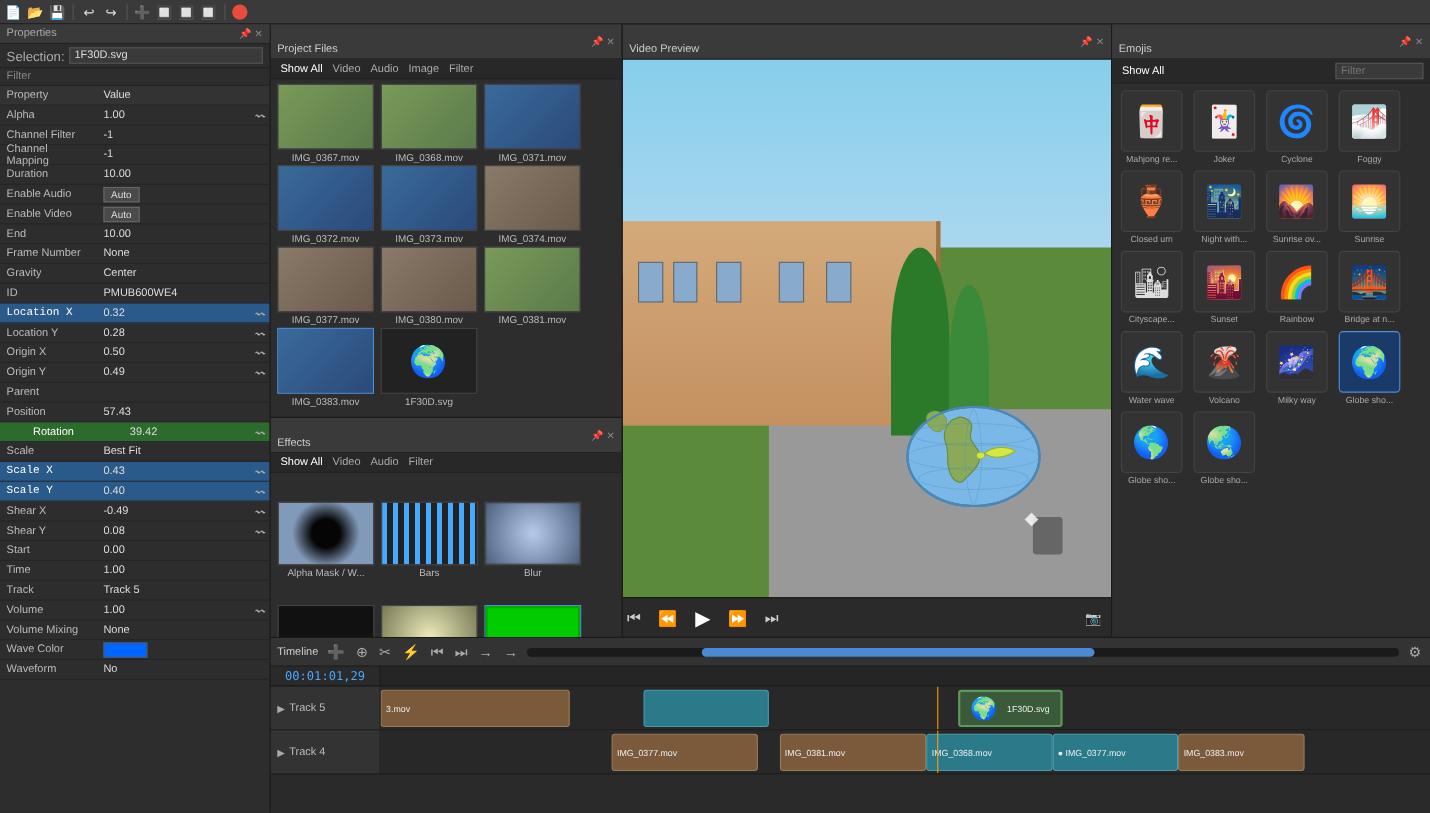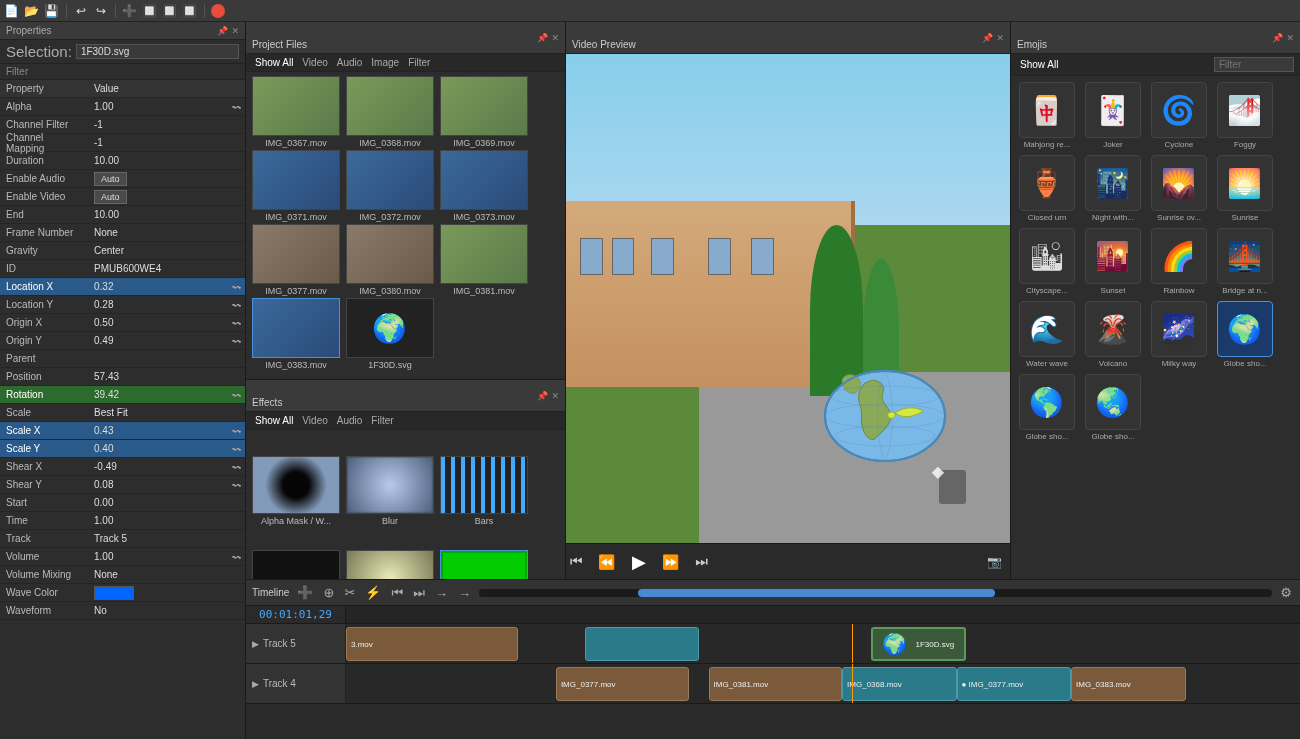--- a/index.html
+++ b/index.html
@@ -14,37 +14,37 @@
     
     .main { display: flex; flex: 1; overflow: hidden; }
 
     
     .properties { width: 246px; background: #2d2d2d; border-right: 1px solid #1a1a1a; display: flex; flex-direction: column; flex-shrink: 0; }
     .panel-header { background: #3a3a3a; padding: 3px 6px; font-size: 10px; color: #aaa; display: flex; align-items: center; justify-content: space-between; border-bottom: 1px solid #222; }
     .panel-header-icons { display: flex; gap: 3px; }
     .ph-icon { font-size: 9px; cursor: pointer; color: #888; }
 
     .selection-row { padding: 3px 6px; display: flex; align-items: center; gap: 4px; border-bottom: 1px solid #222; }
-    .selection-label { font-size: 15px; color: #aaa; white-space: nowrap; }
+    .selection-label { font-size: 12px; color: #aaa; white-space: nowrap; }
     .selection-value { flex: 1; background: #3a3a3a; border: 1px solid #555; padding: 1px 4px; font-size: 10px; color: #ddd; }
 
     .filter-row { padding: 2px 6px; font-size: 10px; color: #888; border-bottom: 1px solid #222; }
 
     .props-table { flex: 1; overflow-y: auto; }
     .props-table::-webkit-scrollbar { width: 6px; }
     .props-table::-webkit-scrollbar-track { background: #2d2d2d; }
     .props-table::-webkit-scrollbar-thumb { background: #555; }
 
     .prop-row { display: flex; align-items: center; height: 18px; border-bottom: 1px solid #252525; }
     .prop-row.header-row { background: #333; }
     .prop-col-name { width: 90px; padding: 0 6px; font-size: 10px; color: #bbb; flex-shrink: 0; }
     .prop-col-value { flex: 1; padding: 0 4px; font-size: 10px; color: #ddd; display: flex; align-items: center; justify-content: space-between; }
     .prop-row.highlighted { background: #2a5a8a; }
-    .prop-row.highlighted .prop-col-name { color: #fff; }
-    .prop-row.green-bg { background: #2d6a2d; }
+    .prop-row.highlighted .prop-col-name { color: #fff; font-family: Liberation Mono, monospace; }
+    .prop-row.green-bg { background: #2d6a2d; padding-left: 24px; }
     .prop-row.green-bg .prop-col-name { color: #fff; }
     .prop-btn { background: #4a4a4a; border: 1px solid #666; padding: 0 6px; font-size: 9px; color: #ddd; cursor: pointer; height: 14px; }
     .prop-color-swatch { width: 40px; height: 14px; background: #0066ff; border: 1px solid #555; }
     .curve-icon { font-size: 9px; color: #aaa; cursor: pointer; }
 
     
     .project-files { width: 320px; flex-shrink: 0; background: #2d2d2d; border-right: 1px solid #1a1a1a; display: flex; flex-direction: column; overflow: hidden; }
 
     
     .video-preview { flex: 1; background: #1a1a1a; display: flex; flex-direction: column; overflow: hidden; }
@@ -388,34 +388,34 @@
           <div class="file-grid" id="project-files-grid">
               <div class="file-item">
                 <div class="file-thumb" style="background:linear-gradient(135deg,#7a9a5a,#5a7a4a);"></div>
                 <div class="file-name">IMG_0367.mov</div>
               </div>
               <div class="file-item">
                 <div class="file-thumb" style="background:linear-gradient(135deg,#7a9a5a,#5a7a4a);"></div>
                 <div class="file-name">IMG_0368.mov</div>
               </div>
               <div class="file-item">
-                <div class="file-thumb" style="background:linear-gradient(135deg,#7a9a5a,#5a7a4a);"></div>
-                <div class="file-name">IMG_0369.mov</div>
-              </div>
-              <div class="file-item">
                 <div class="file-thumb" style="background:linear-gradient(135deg,#3a6a9a,#2a4a7a);"></div>
                 <div class="file-name">IMG_0371.mov</div>
               </div>
               <div class="file-item">
                 <div class="file-thumb" style="background:linear-gradient(135deg,#3a6a9a,#2a4a7a);"></div>
                 <div class="file-name">IMG_0372.mov</div>
               </div>
               <div class="file-item">
                 <div class="file-thumb" style="background:linear-gradient(135deg,#3a6a9a,#2a4a7a);"></div>
                 <div class="file-name">IMG_0373.mov</div>
+              </div>
+              <div class="file-item">
+                <div class="file-thumb" style="background:linear-gradient(135deg,#8a7a6a,#6a5a4a);"></div>
+                <div class="file-name">IMG_0374.mov</div>
               </div>
               <div class="file-item">
                 <div class="file-thumb" style="background:linear-gradient(135deg,#8a7a6a,#6a5a4a);"></div>
                 <div class="file-name">IMG_0377.mov</div>
               </div>
               <div class="file-item">
                 <div class="file-thumb" style="background:linear-gradient(135deg,#8a7a6a,#6a5a4a);"></div>
                 <div class="file-name">IMG_0380.mov</div>
               </div>
               <div class="file-item">
@@ -451,29 +451,29 @@
           </div>
           <div class="effects-grid" id="effects-grid">
               <div class="effect-item">
                 <div class="effect-thumb">
                   <div style="width:100%;height:100%;background:radial-gradient(circle,rgba(0,0,0,0.9) 25%,rgba(150,180,220,0.8) 60%)"></div>
                 </div>
                 <div class="effect-name">Alpha Mask / W...</div>
               </div>
               <div class="effect-item">
                 <div class="effect-thumb">
+                  <div style="width:100%;height:100%;background:repeating-linear-gradient(90deg,#4af 0,#4af 4px,#222 4px,#222 10px)"></div>
+                </div>
+                <div class="effect-name">Bars</div>
+              </div>
+              <div class="effect-item">
+                <div class="effect-thumb">
                   <div style="width:100%;height:100%;background:radial-gradient(circle,rgba(200,220,255,0.9),rgba(100,140,200,0.5));filter:blur(1px)"></div>
                 </div>
                 <div class="effect-name">Blur</div>
-              </div>
-              <div class="effect-item">
-                <div class="effect-thumb">
-                  <div style="width:100%;height:100%;background:repeating-linear-gradient(90deg,#4af 0,#4af 4px,#222 4px,#222 10px)"></div>
-                </div>
-                <div class="effect-name">Bars</div>
               </div>
               <div class="effect-item">
                 <div class="effect-thumb">
                   <div style="width:100%;height:100%;background:#111;border-bottom:8px solid #333"></div>
                 </div>
                 <div class="effect-name">Caption</div>
               </div>
               <div class="effect-item">
                 <div class="effect-thumb">
                   <div style="width:100%;height:100%;background:radial-gradient(circle,rgba(255,255,200,0.9),rgba(150,150,100,0.7))"></div>

